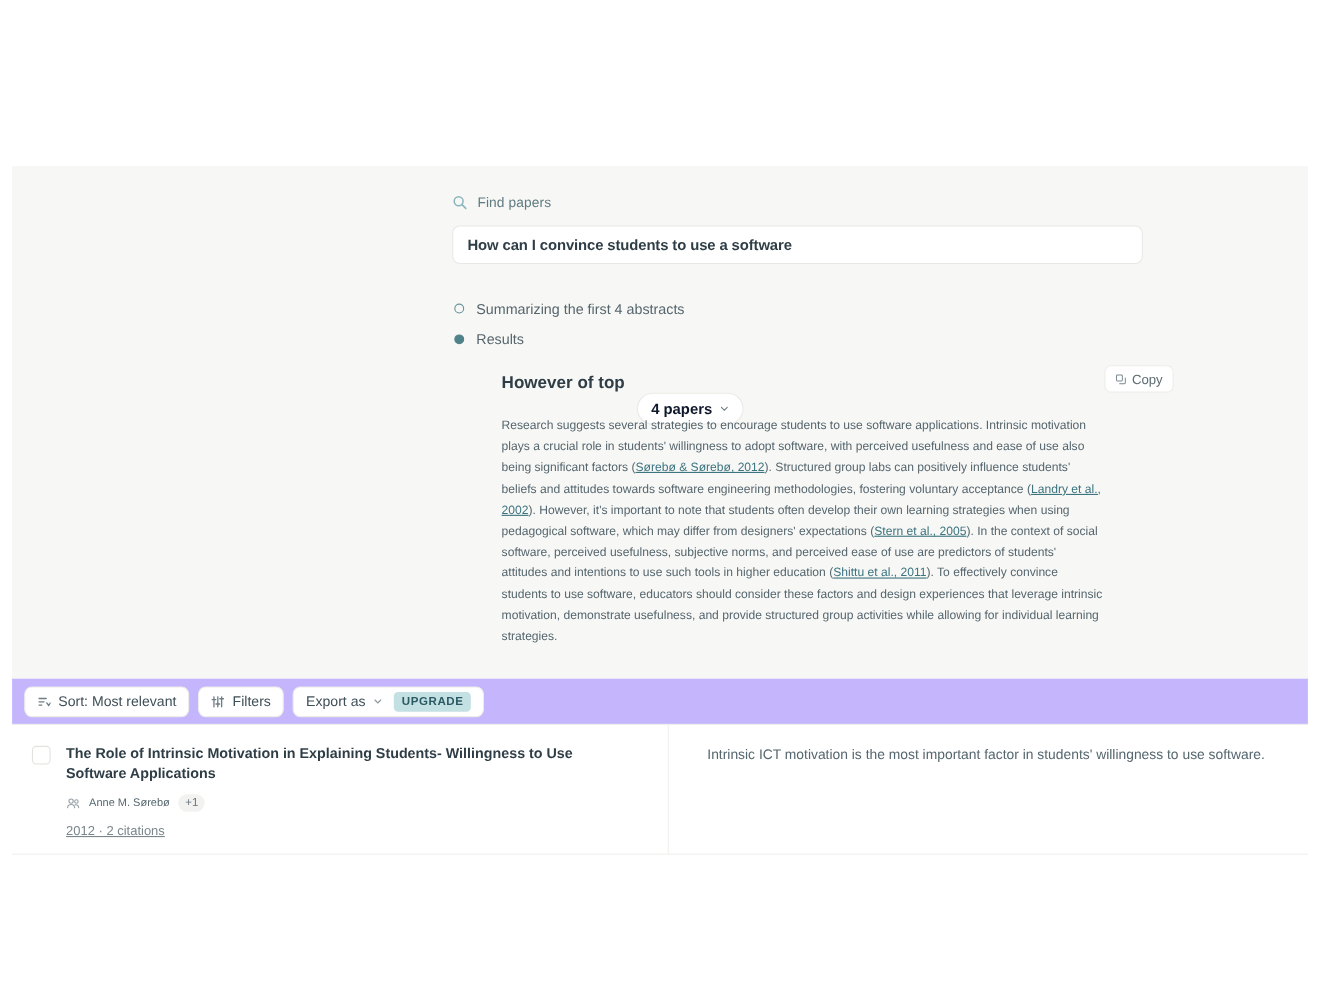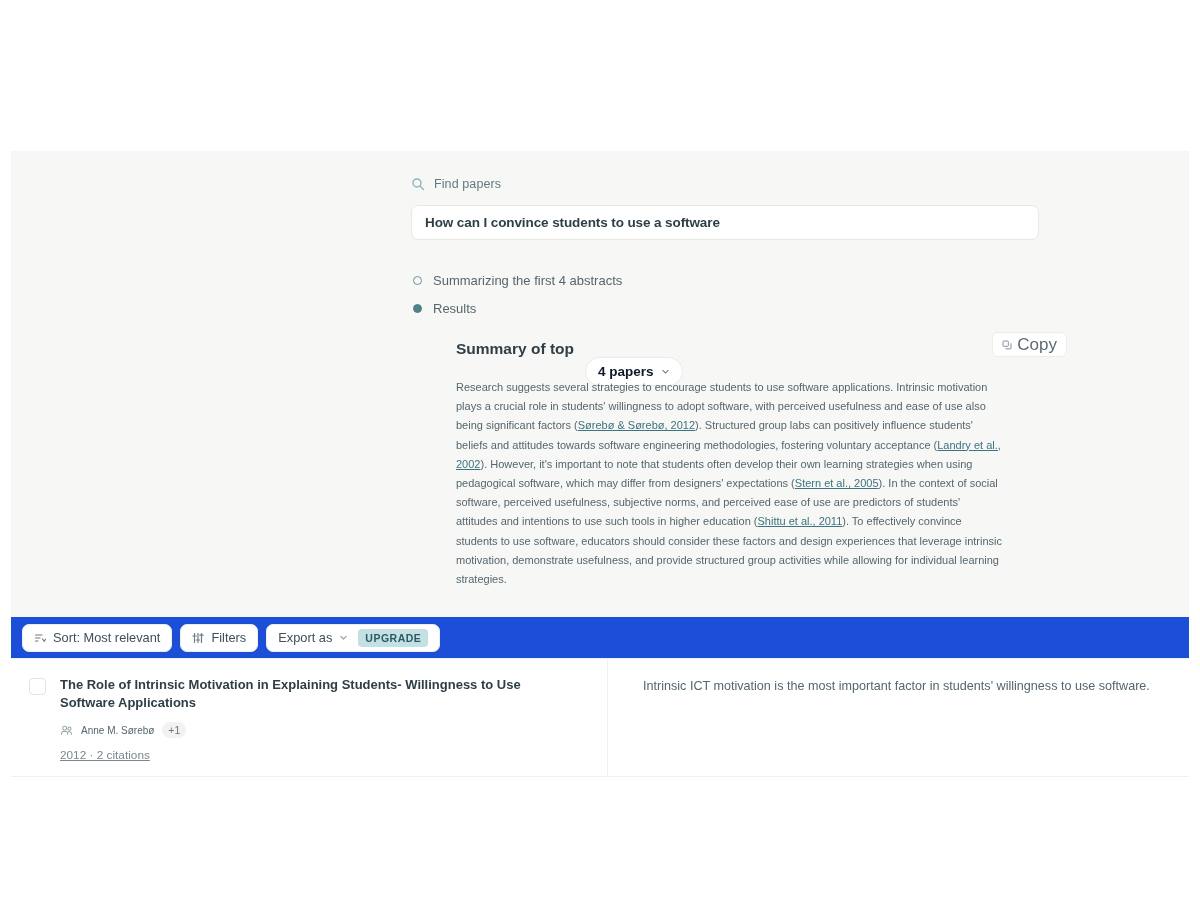--- a/index.html
+++ b/index.html
@@ -141,21 +141,21 @@
     right: -28px;
     top: -2px;
     background: #ffffff;
     border: 1px solid #ededea;
     border-radius: 6px;
     height: 23px;
     display: flex;
     align-items: center;
     gap: 5px;
     padding: 0 9px;
-    font-size: 17px;
+    font-size: 12px;
     color: #5d6b72;
     cursor: pointer;
   }
   .copy-icon { width: 10px; height: 10px; display: block; }
 
   .summary-text {
     margin-top: 14px;
     font-size: 11px;
     line-height: 19.2px;
     color: #55666e;
@@ -163,21 +163,21 @@
   }
   .cite {
     color: #3c7480;
     text-decoration: underline;
     cursor: pointer;
   }
 
   
   .toolbar {
     height: 42px;
-    background: #1d4ed8;
+    background: #c4b5fd;
     display: flex;
     align-items: center;
     gap: 8px;
     padding-left: 11px;
     border-bottom: 1px solid #f1f1ef;
     box-sizing: border-box;
   }
   .tb-btn {
     background: #ffffff;
     border: 1px solid #ececea;
@@ -295,21 +295,21 @@
           <span class="status-text">Summarizing the first 4 abstracts</span>
         </div>
         <div class="status-row">
           <span class="dot filled"></span>
           <span class="status-text">Results</span>
         </div>
       </div>
 
       <div class="summary-block">
         <div class="summary-head">
-          <span class="summary-title">Summary of top</span>
+          <span class="summary-title">However of top</span>
           <span class="papers-pill">
             <span>4 papers</span>
             <span class="chev">
               <svg class="chev" viewBox="0 0 12 12" fill="none" stroke="#6b7a81" stroke-width="1.4" stroke-linecap="round">
                 <polyline points="2.5,4.5 6,8 9.5,4.5"></polyline>
               </svg>
             </span>
           </span>
           <span class="copy-btn">
             <span class="copy-icon">

